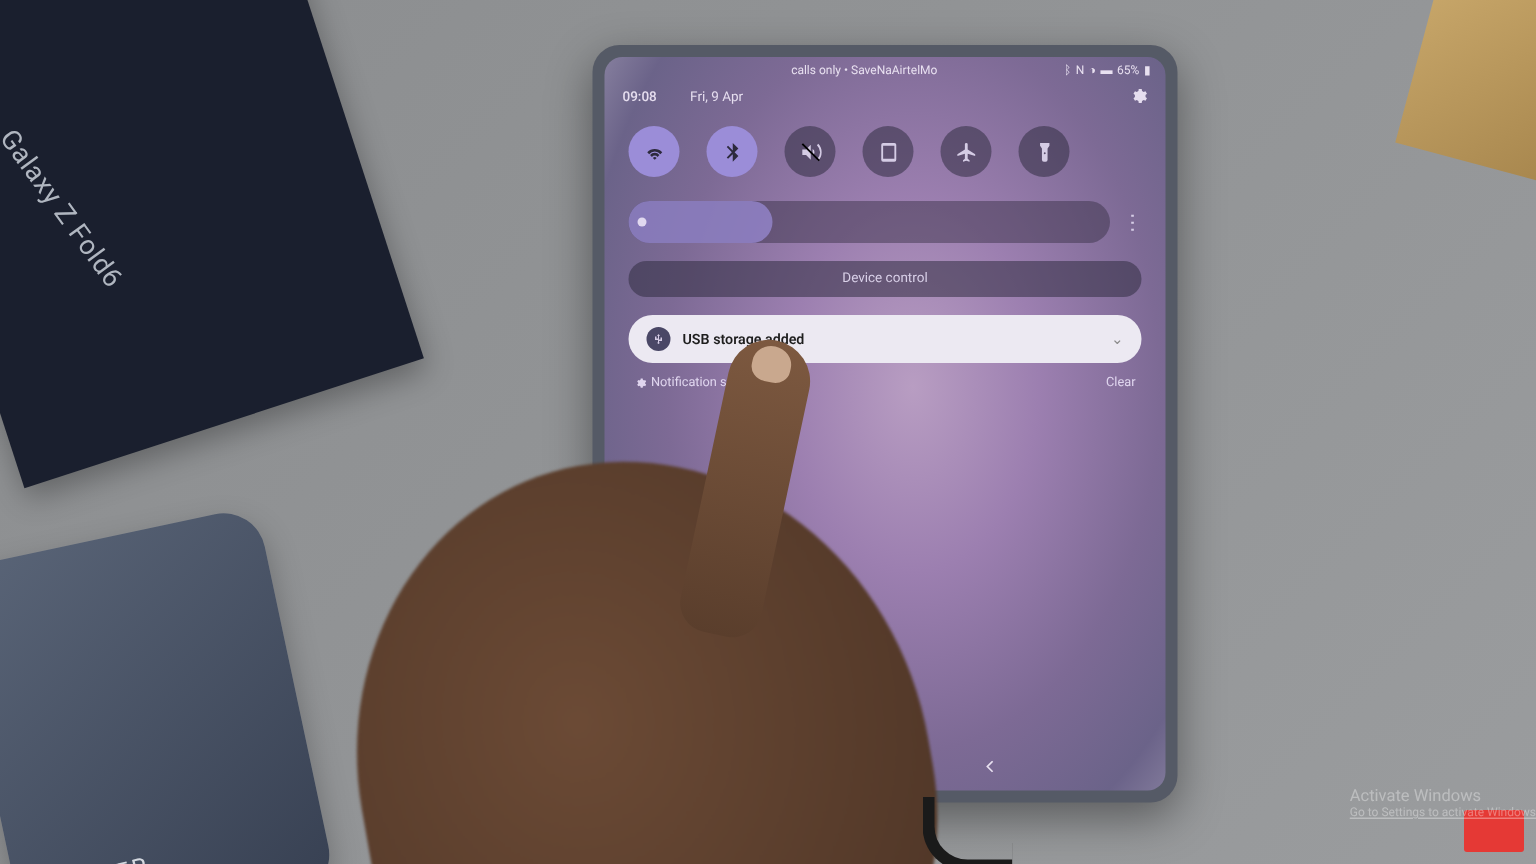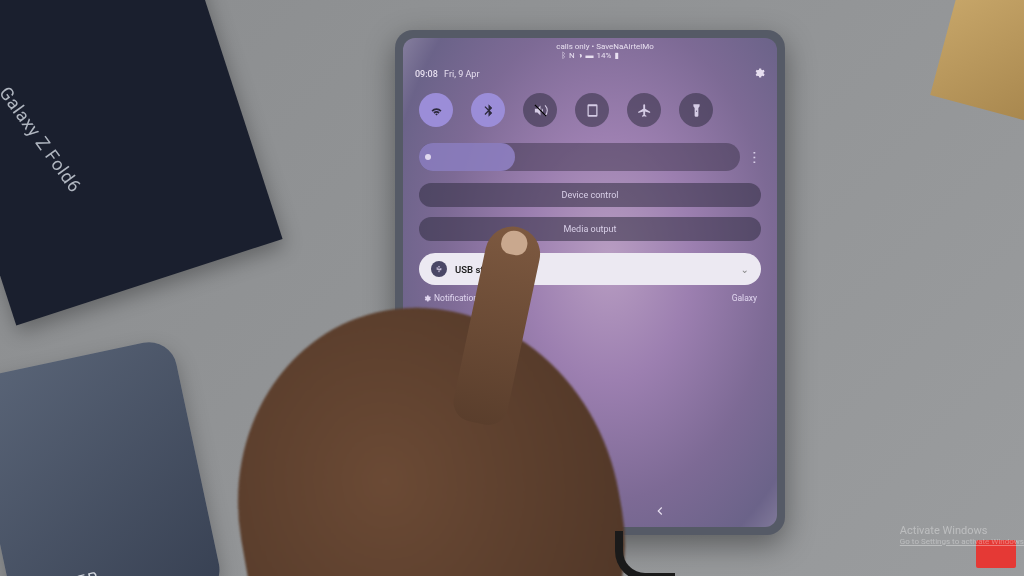--- a/index.html
+++ b/index.html
@@ -92,40 +92,39 @@
     overflow: hidden;
   }
 
   
   .status-bar {
     display: flex;
     align-items: center;
     padding: 4px 10px 2px;
     font-size: 8px;
     color: #e8e0f0;
-    flex-direction: column;
   }
   .status-left { flex: 1; text-align: center; margin-left:30px;}
   .status-right {
     display: flex;
     align-items: center;
     gap: 3px;
     font-size: 8px;
   }
 
   
   .header-row {
     display: flex;
     justify-content: space-between;
     align-items: center;
     padding: 2px 12px 4px;
     color: #e6deef;
   }
   .datetime { font-size: 9px; }
-  .datetime .time { font-weight: 500; margin-right: 4px; }
+  .datetime .time { font-weight: 500; margin-right: 20px; }
   .gear { width: 12px; height: 12px; fill: #e6deef; }
 
   
   .quick-toggles {
     display: flex;
     gap: 18px;
     padding: 6px 16px;
     justify-content: flex-start;
   }
   .toggle {
@@ -180,21 +179,20 @@
     line-height: 6px;
     letter-spacing: -1px;
     transform: rotate(90deg);
   }
 
   
   .pill-row {
     display: flex;
     gap: 10px;
     padding: 4px 16px 8px;
-    flex-direction: column;
   }
   .pill {
     flex: 1;
     background: rgba(50,45,65,0.55);
     color: #d9d0e8;
     text-align: center;
     padding: 7px 0;
     border-radius: 16px;
     font-size: 9px;
   }
@@ -314,21 +312,21 @@
 <div class="device">
   <div class="screen">
 
     <div class="status-bar">
       <div class="status-left">calls only • SaveNaAirtelMo</div>
       <div class="status-right">
         <span>ᛒ</span>
         <span>N</span>
         <span>◑</span>
         <span>▬</span>
-        <span>14%</span>
+        <span>65%</span>
         <span>▮</span>
       </div>
     </div>
 
     <div class="header-row">
       <div class="datetime">
         <span class="time">09:08</span>
         <span>Fri, 9 Apr</span>
       </div>
       <span>
@@ -375,41 +373,40 @@
     <div class="slider-row">
       <div class="slider">
         <div class="slider-fill"></div>
         <div class="slider-dot"></div>
       </div>
       <div class="slider-more">⋯</div>
     </div>
 
     <div class="pill-row">
       <div class="pill">Device control</div>
-      <div class="pill">Media output</div>
     </div>
 
     <div class="notif">
       <div class="notif-icon">
         <svg viewBox="0 0 24 24">
             <path d="M12 2l3 4h-2v7h3V9h3v7h-6v2a2 2 0 11-2 0v-4H5V7h3v4h3V6H9z"></path>
           </svg>
       </div>
       <div class="notif-title">USB storage added</div>
       <div class="notif-chevron">⌄</div>
     </div>
 
     <div class="notif-footer">
       <div class="notif-settings">
         <svg viewBox="0 0 24 24">
             <path d="M12 8a4 4 0 100 8 4 4 0 000-8zm9.4 4l2-1.6-2-3.4-2.4 1-2.2-1.3-.4-2.6h-4l-.4 2.6-2.2 1.3-2.4-1-2 3.4 2 1.6v2.6l-2 1.6 2 3.4 2.4-1 2.2 1.3.4 2.6h4l.4-2.6 2.2-1.3 2.4 1 2-3.4-2-1.6z"></path>
           </svg>
         <span>Notification settings</span>
       </div>
-      <div>Galaxy</div>
+      <div>Clear</div>
     </div>
 
     <div class="navbar">
       <span>
         <svg viewBox="0 0 24 24">
             <path d="M4 6h2v12H4zM11 6h2v12h-2zM18 6h2v12h-2z"></path>
           </svg>
       </span>
       <span>
         <svg viewBox="0 0 24 24">

